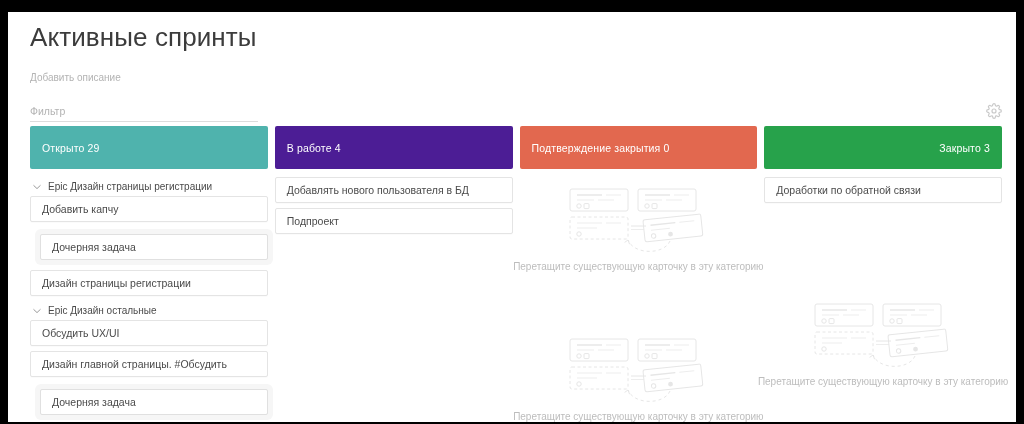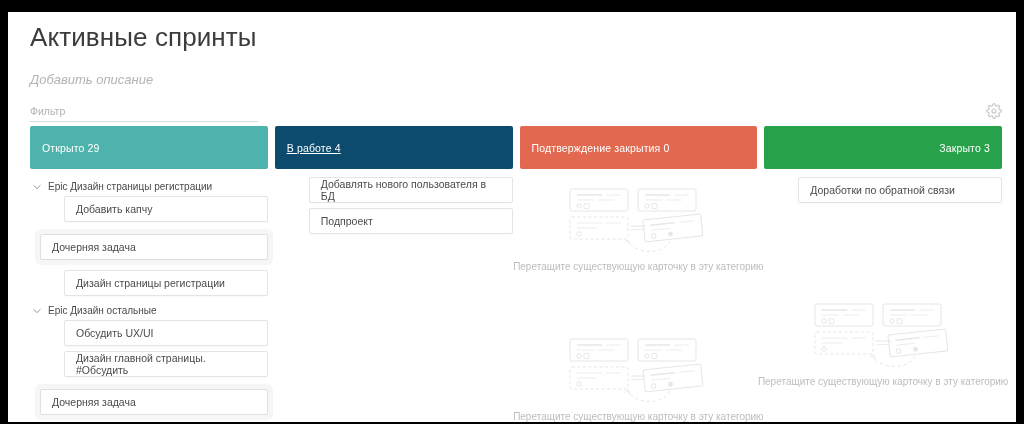--- a/index.html
+++ b/index.html
@@ -17,21 +17,21 @@
   }
 
   
   .page-title{
     position:absolute;left:22px;top:10px;
     font-size:26px;font-weight:400;color:#3c3c3c;
     letter-spacing:.1px;
   }
   .desc-placeholder{
     position:absolute;left:22px;top:60px;
-    font-size:13px;color:#b3b3b3;font-style:italic;
+    font-size:10px;color:#b3b3b3;
   }
   .filter-wrap{
     position:absolute;left:22px;top:89px;
     width:228px;
   }
   .filter-input{
     width:100%;box-sizing:border-box;
     border:none;border-bottom:1px solid #dcdcdc;
     background:transparent;outline:none;
     font-family:inherit;font-size:10.5px;color:#555;
@@ -82,21 +82,20 @@
     border:1px solid #e4e4e4;
     background:#fff;
     border-radius:2px;
     min-height:26px;
     display:flex;align-items:center;
     padding:0 11px;
     font-size:10.5px;color:#4a4a4a;
     margin-bottom:5px;
     cursor:pointer;
     box-shadow:0 1px 0 rgba(0,0,0,.015);
-    margin-left:34px;
   }
   .card.sub{
     margin-left:10px;
     background:#fff;
     border-color:#e0e0e0;
     box-shadow:0 0 0 5px #f6f6f6;
     margin-top:12px;margin-bottom:10px;
   }
 
   
@@ -177,21 +176,21 @@
             <span class="chev">
               <svg width="8" height="8" viewBox="0 0 10 10">
                 <path d="M3.2 1 L7 5 L3.2 9" fill="none" stroke="#8c8c8c" stroke-width="1.1" stroke-linecap="round" stroke-linejoin="round"></path>
               </svg>
             </span>
             <span class="group-label">Все остальные</span>
           </div>
         </div>
       </div>
       <div class="column">
-        <div class="col-head" style="background: #0c4a6e; text-decoration: underline;">
+        <div class="col-head" style="background: #4c1d95;">
           <span>В работе 4</span>
         </div>
         <div class="col-body">
           <div class="card">
             <span>Добавлять нового пользователя в БД</span>
           </div>
           <div class="card">
             <span>Подпроект</span>
           </div>
         </div>

